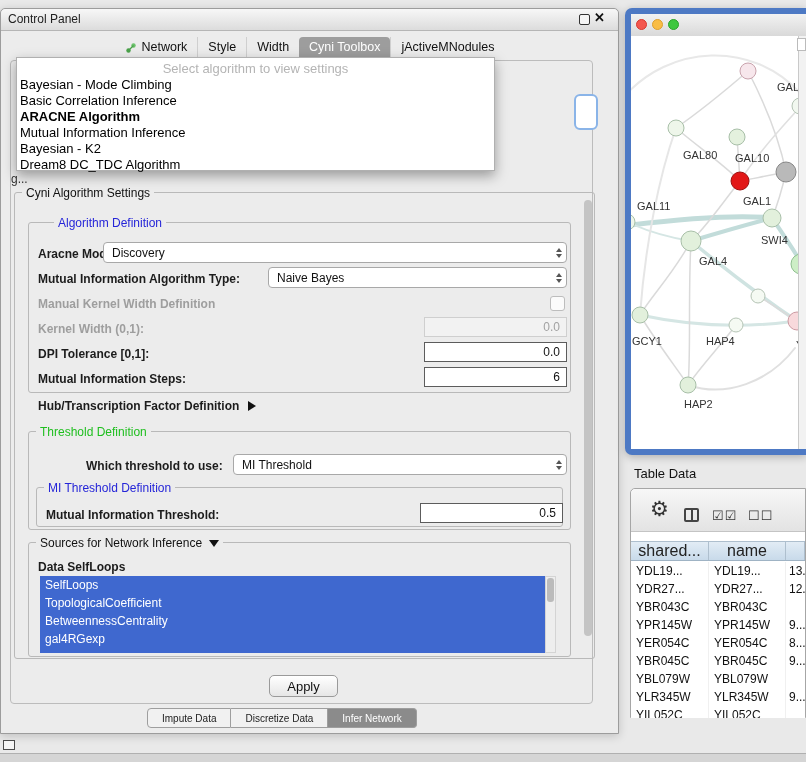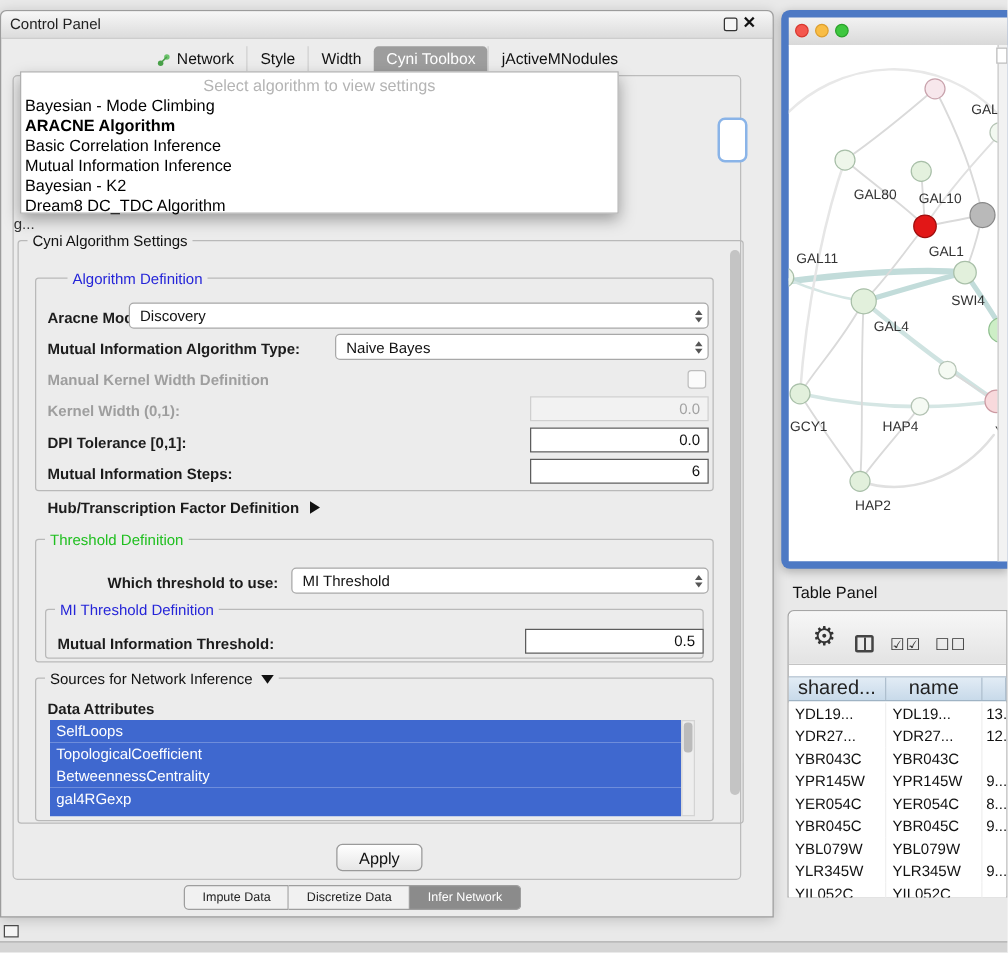--- a/index.html
+++ b/index.html
@@ -163,22 +163,22 @@
     </div>
   <div class="abs" id="content-frame"></div>
 
   <div class="abs" id="frag-field"></div>
   <div class="abs" id="frag-g">g...</div>
 
   <div class="abs" id="algo-popup">
     <div class="popup-placeholder">Select algorithm to view settings</div>
     <div>
         <div class="popup-item">Bayesian - Mode Climbing</div>
+        <div class="popup-item">Basic Correlation Inference</div>
         <div class="popup-item bold">ARACNE Algorithm</div>
-        <div class="popup-item">Basic Correlation Inference</div>
         <div class="popup-item">Mutual Information Inference</div>
         <div class="popup-item">Bayesian - K2</div>
         <div class="popup-item">Dream8 DC_TDC Algorithm</div>
       </div>
   </div>
 
   <div class="abs group-frame" id="settings-frame"></div>
   <div class="abs group-title" id="settings-title">Cyni Algorithm Settings</div>
   <div class="abs" id="settings-scroll"></div>
 
@@ -235,21 +235,21 @@
   <div class="abs group-frame" id="mi-frame"></div>
   <div class="abs group-title" id="mi-title">MI Threshold Definition</div>
   <div class="abs flabel" id="lbl-mithr">Mutual Information Threshold:</div>
   <div class="abs field" id="field-mithr">0.5</div>
 
   <div class="abs group-frame" id="src-frame"></div>
   <div class="abs group-title" id="src-title">
     <span>Sources for Network Inference</span>
     <span class="tri-dn"></span>
   </div>
-  <div class="abs flabel" id="lbl-dataattr">Data Attributes</div>
+  <div class="abs flabel" id="lbl-dataattr">Data SelfLoops</div>
   <div class="abs" id="attr-list">
       <div class="attr-item">SelfLoops</div>
       <div class="attr-item">TopologicalCoefficient</div>
       <div class="attr-item">BetweennessCentrality</div>
       <div class="attr-item">gal4RGexp</div>
       <div class="attr-sliver"></div>
     </div>
   <div class="abs" id="attr-scroll-track"></div>
   <div class="abs" id="attr-scroll-thumb"></div>
 
@@ -312,21 +312,21 @@
       <text x="130" y="208">SWI4</text>
       <text x="68" y="229">GAL4</text>
       <text x="1" y="309">GCY1</text>
       <text x="75" y="309">HAP4</text>
       <text x="53" y="372">HAP2</text>
       <text x="165" y="313">Y</text>
     </svg>
   <div class="abs" id="net-scroll"></div>
   <div class="abs" id="net-scroll-box"></div>
 
-  <div class="abs" id="table-panel-label">Table Panel</div>
+  <div class="abs" id="table-panel-label">Table Data</div>
   <div class="abs" id="tbl-win"></div>
   <div class="abs" id="tbl-toolbar"></div>
   <div class="abs" id="gear">⚙</div>
   <div class="abs" id="cols-icon"></div>
   <div class="abs" id="checks-icon">☑☑</div>
   <div class="abs" id="boxes-icon">☐☐</div>
   <div class="abs" id="tbl-header">
       <div class="th c0">shared...</div>
       <div class="th c1">name</div>
       <div class="th c2"></div>

